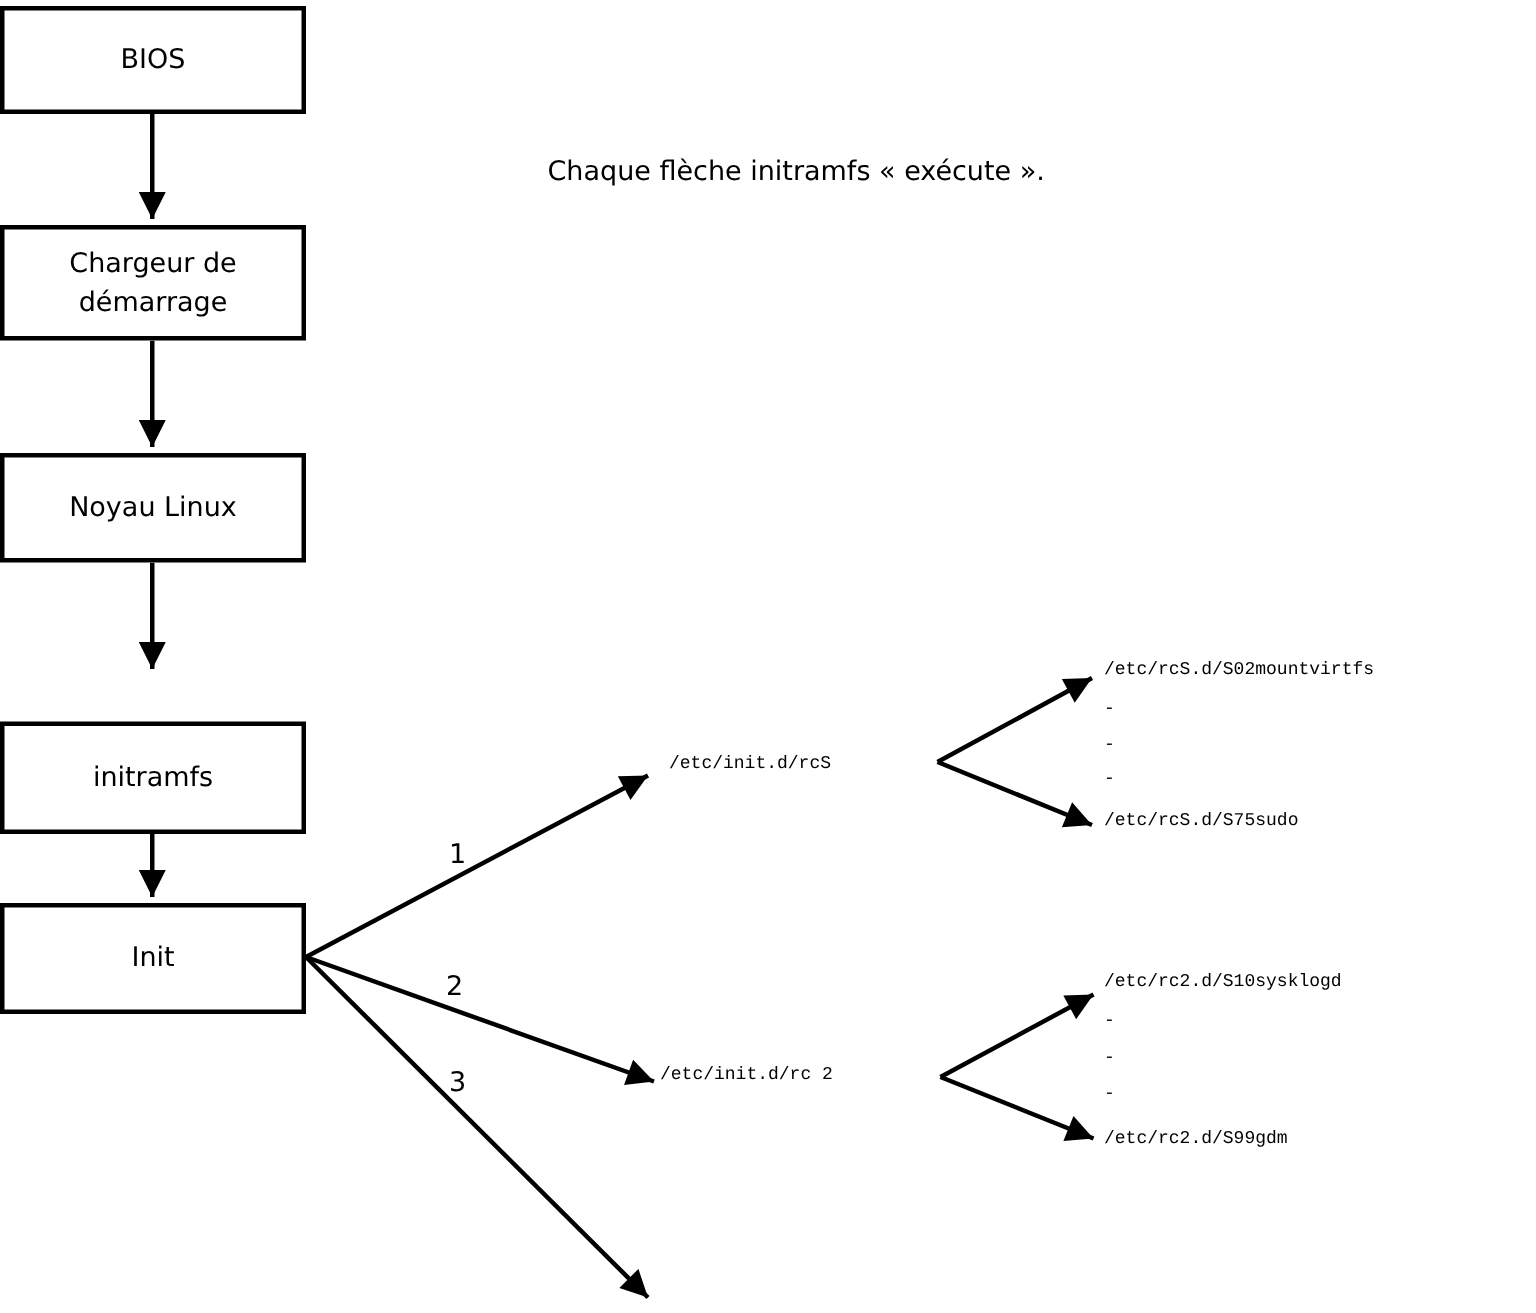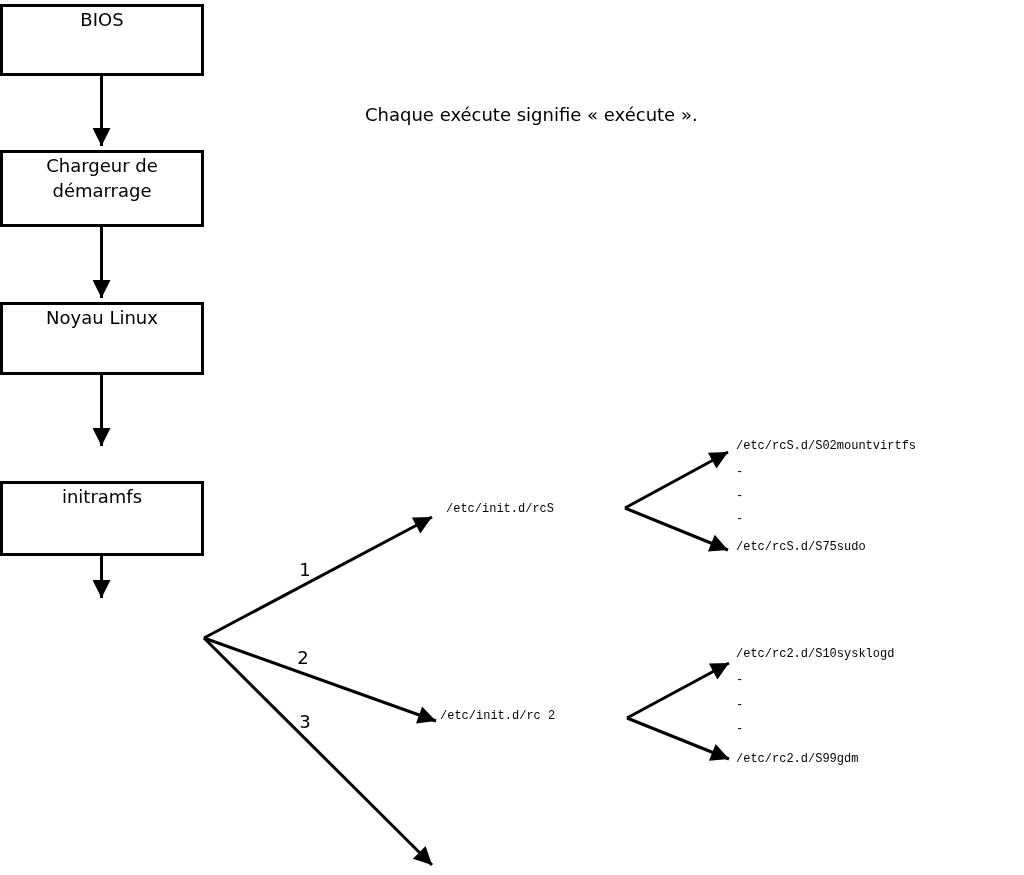--- a/index.html
+++ b/index.html
@@ -18,20 +18,21 @@
     width: 1024px; height: 875px;
   }
   .box {
     position: absolute;
     left: 0;
     width: 204px;
     box-sizing: border-box;
     border: 3px solid #000;
     background: #fff;
     display: flex;
+    align-items: center;
     justify-content: center;
     font-size: 18px;
     text-align: center;
   }
   .box .lbl { max-width: 150px; line-height: 1.4; }
   #box-bios       { top: 4px;   height: 72px; }
   #box-bootloader { top: 150px; height: 77px; }
   #box-kernel     { top: 302px; height: 73px; }
   #box-initramfs  { top: 450px; height: 75px; margin-top: 31px; }
   #box-init       { top: 602px; height: 74px; }
@@ -105,22 +106,25 @@
   </div>
   <div class="box" id="box-bootloader">
     <span class="lbl">Chargeur de démarrage</span>
   </div>
   <div class="box" id="box-kernel">
     <span class="lbl">Noyau Linux</span>
   </div>
   <div class="box" id="box-initramfs">
     <span class="lbl">initramfs</span>
   </div>
+  <div class="box" id="box-init">
+    <span class="lbl">Init</span>
+  </div>
 
-  <div class="caption">Chaque exécute signifie « exécute ».</div>
+  <div class="caption">Chaque flèche initramfs « exécute ».</div>
 
   <div class="num" id="num-1">1</div>
   <div class="num" id="num-2">2</div>
   <div class="num" id="num-3">3</div>
 
   <div class="mono" id="node-rcs">/etc/init.d/rcS</div>
   <div class="mono" id="node-rc2">/etc/init.d/rc 2</div>
   <div class="mono" id="node-getty">getty</div>
 
   <div class="mono" id="rcs-c0">/etc/rcS.d/S02mountvirtfs</div>

